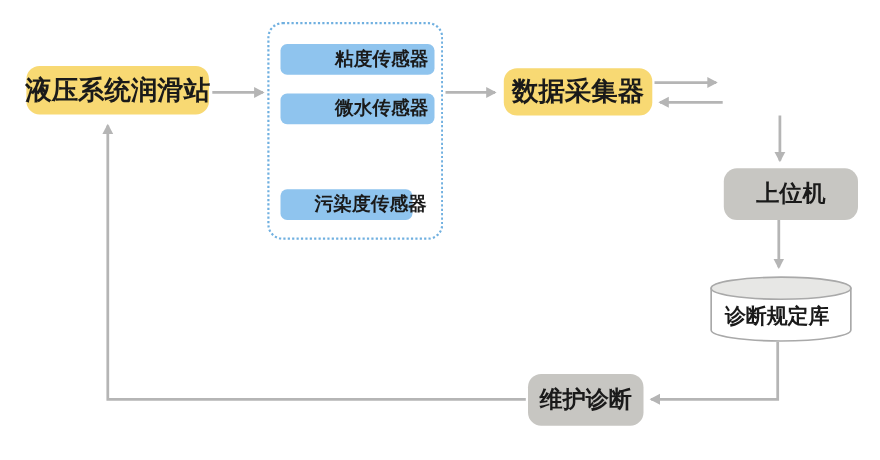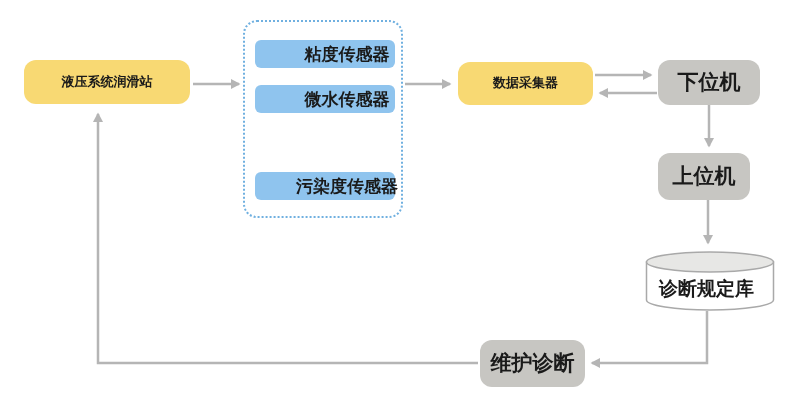--- a/index.html
+++ b/index.html
@@ -28,21 +28,21 @@
   .node{
     position:absolute;
     display:flex;align-items:center;justify-content:center;
     box-sizing:border-box;
     font-weight:700;
     color:var(--text);
     text-align:center;
     line-height:1.1;
     white-space:nowrap;
   }
-  .yellow{background:var(--station-fill);border-radius:12px;font-size:13px;}
+  .yellow{background:var(--station-fill);border-radius:12px;font-size:24px;}
   .gray{background:var(--gray-fill);border-radius:12px;font-size:21px;}
   .blue{background:var(--sensor-fill);border-radius:6px;font-size:17px;padding-left:44px;}
   .dashed-group{
     position:absolute;
     border:2px dotted var(--dashed-border);
     border-radius:14px;
     box-sizing:border-box;
     background:transparent;
   }
   .cylinder{background:transparent;}
@@ -82,33 +82,30 @@
   </div>
 
   <div class="dashed-group" style="left:243px;top:20px;width:160px;height:198px;"></div>
 
   <div class="node blue" style="left:255px;top:40px;width:140px;height:28px;">
     <span>粘度传感器</span>
   </div>
   <div class="node blue" style="left:255px;top:85px;width:140px;height:28px;">
     <span>微水传感器</span>
   </div>
-  <div class="node blue" style="left:255px;top:172px;width:140px;height:28px;">
+  <div class="node blue" style="left:255px;top:172px;width:120px;height:28px;">
     <span>污染度传感器</span>
   </div>
 
   <div class="node yellow" style="left:458px;top:62px;width:135px;height:43px;border-radius:12px;">
     <span>数据采集器</span>
   </div>
 
-  <div class="node gray" style="left:658px;top:60px;width:102px;height:45px;">
-    <span>下位机</span>
-  </div>
 
-  <div class="node gray" style="left:658px;top:153px;width:92px;height:47px;">
+  <div class="node gray" style="left:658px;top:153px;width:122px;height:47px;">
     <span>上位机</span>
   </div>
 
   <div class="node cylinder" style="left:645px;top:250px;width:123px;height:62px;">
     <svg width="130" height="62" viewBox="0 0 130 62" aria-hidden="true">
       <path class="cyl-body" d="M1.5,12 L1.5,50 A63.5,10 0 0 0 128.5,50 L128.5,12 Z"></path>
       <ellipse class="cyl-top" cx="65" cy="12" rx="63.5" ry="10"></ellipse>
     </svg>
     <span class="cyl-label">诊断规定库</span>
   </div>

